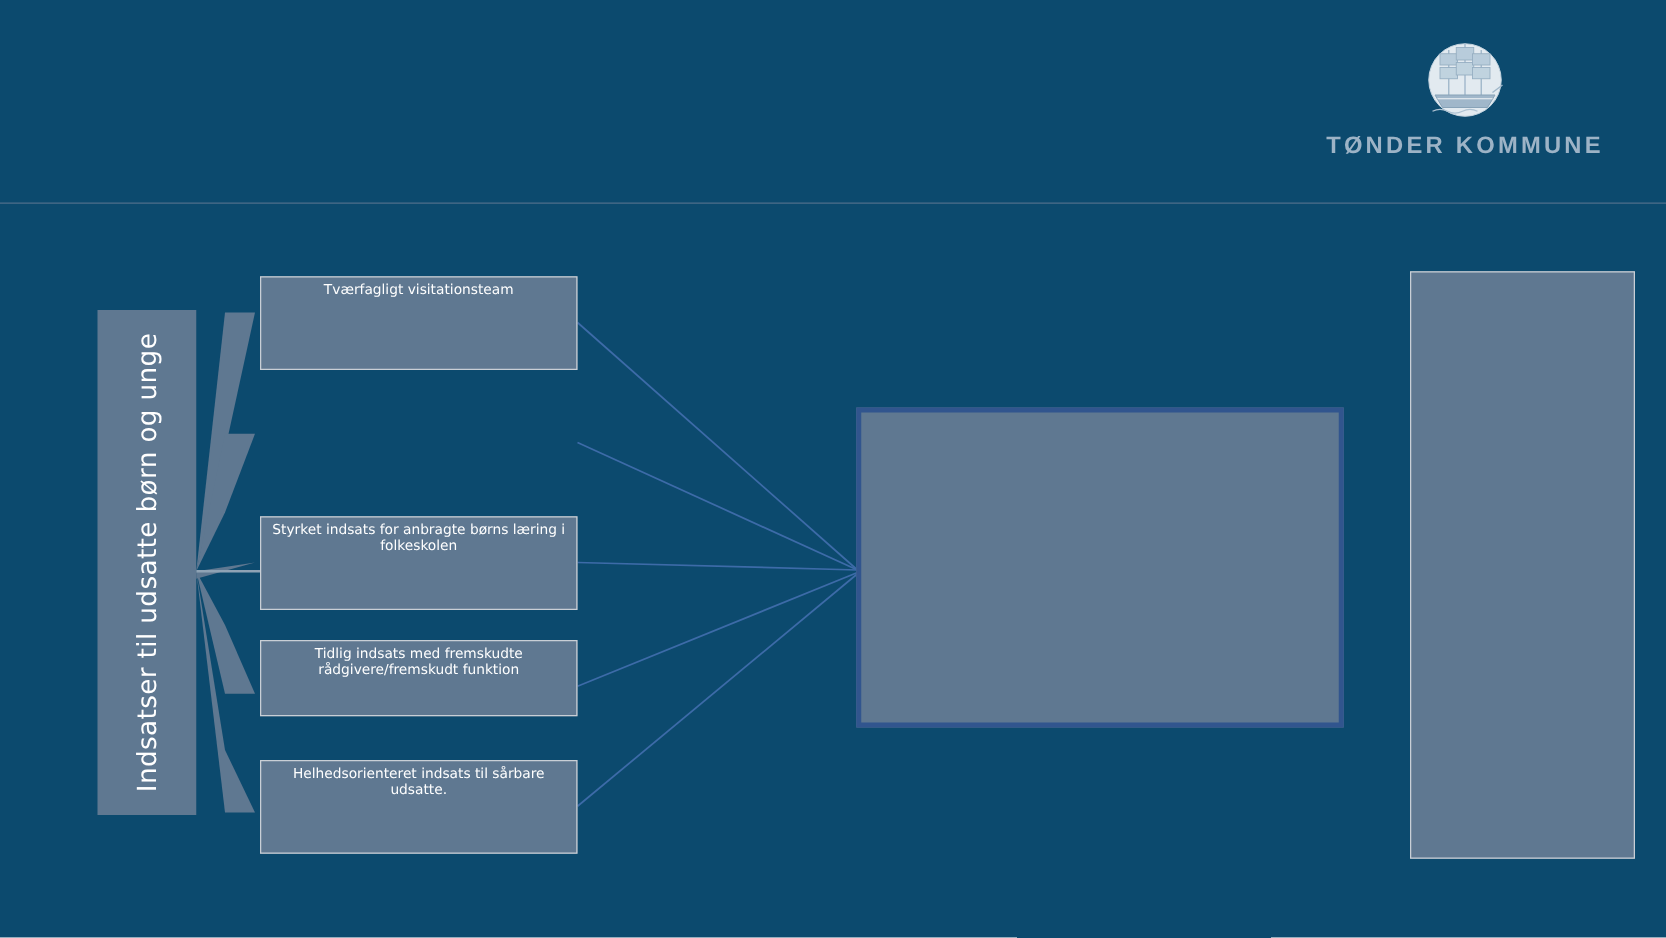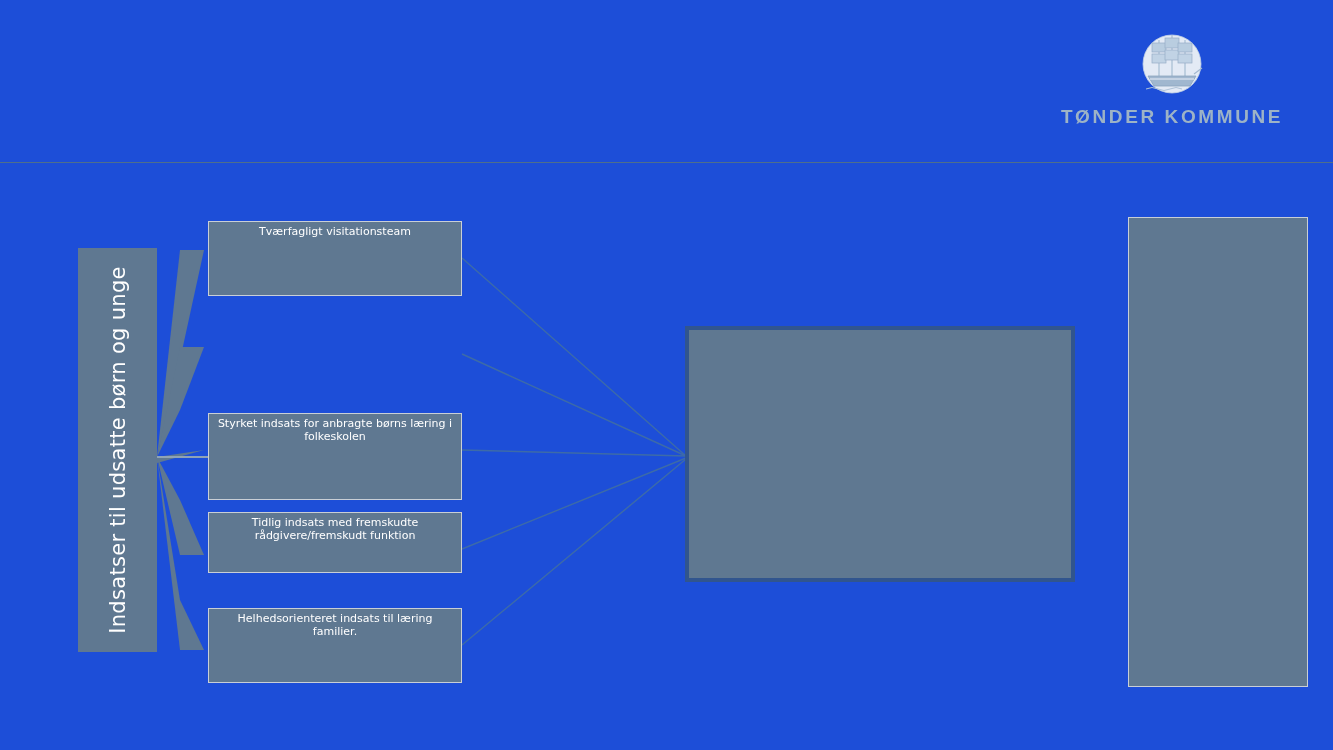--- a/index.html
+++ b/index.html
@@ -7,21 +7,21 @@
     padding: 0;
     background: #ffffff;
   }
   body {
     font-family: "DejaVu Sans", sans-serif;
   }
   #slide {
     position: relative;
     width: 1333px;
     height: 750px;
-    background: #1d4ed8;
+    background: #0c4a6e;
     overflow: hidden;
   }
 
   
   #header {
     position: absolute;
     left: 0;
     top: 0;
     width: 1333px;
     height: 163px;
@@ -107,21 +107,21 @@
     color: #ffffff;
     font-family: "DejaVu Sans", sans-serif;
     font-size: 11px;
     line-height: 1.18;
     padding: 4px 8px;
   }
   .node-text { display: block; }
 
   #node-1 { left: 208px; top: 221px; width: 254px; height: 75px; }
   #node-2 { left: 208px; top: 317px; width: 254px; height: 75px; }
-  #node-3 { left: 208px; top: 413px; width: 254px; height: 87px; }
+  #node-3 { left: 208px; top: 413px; width: 254px; height: 75px; }
   #node-4 { left: 208px; top: 512px; width: 254px; height: 61px; }
   #node-5 { left: 208px; top: 608px; width: 254px; height: 75px; }
 
   
   #hub {
     position: absolute;
     left: 685px;
     top: 326px;
     width: 390px;
     height: 256px;
@@ -228,21 +228,21 @@
     <div class="node" id="node-1">
       <span class="node-text">Tværfagligt visitationsteam</span>
     </div>
     <div class="node" id="node-3">
       <span class="node-text">Styrket indsats for anbragte børns læring i folkeskolen</span>
     </div>
     <div class="node" id="node-4">
       <span class="node-text">Tidlig indsats med fremskudte rådgivere/fremskudt funktion</span>
     </div>
     <div class="node" id="node-5">
-      <span class="node-text">Helhedsorienteret indsats til læring familier.</span>
+      <span class="node-text">Helhedsorienteret indsats til sårbare udsatte.</span>
     </div>
 
     <div id="hub">
       <span id="hub-label"></span>
     </div>
 
     <div id="outcome">
       <span id="outcome-label"></span>
     </div>
 

